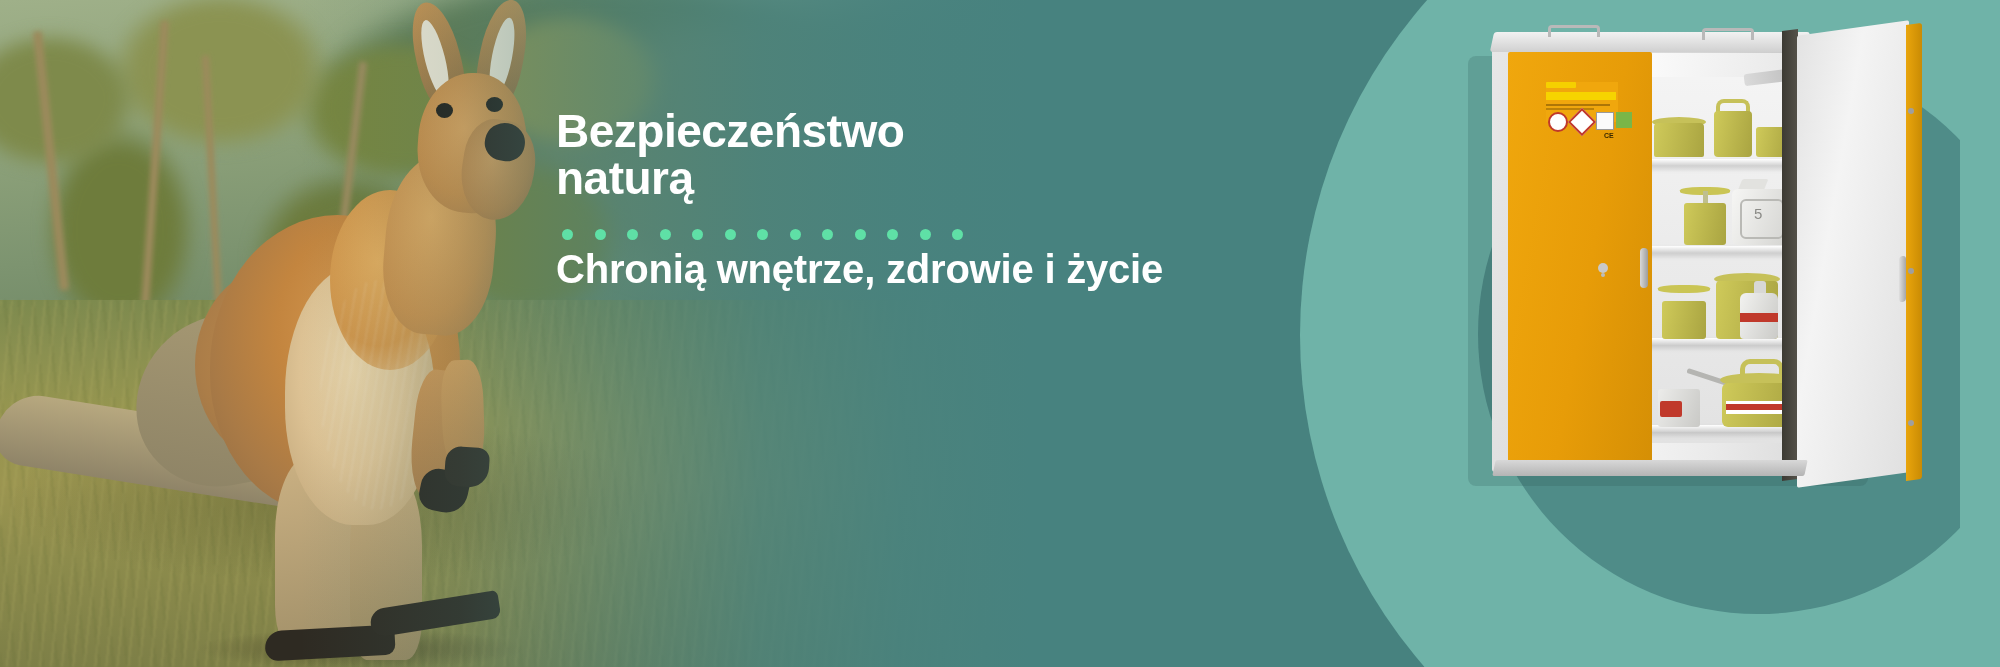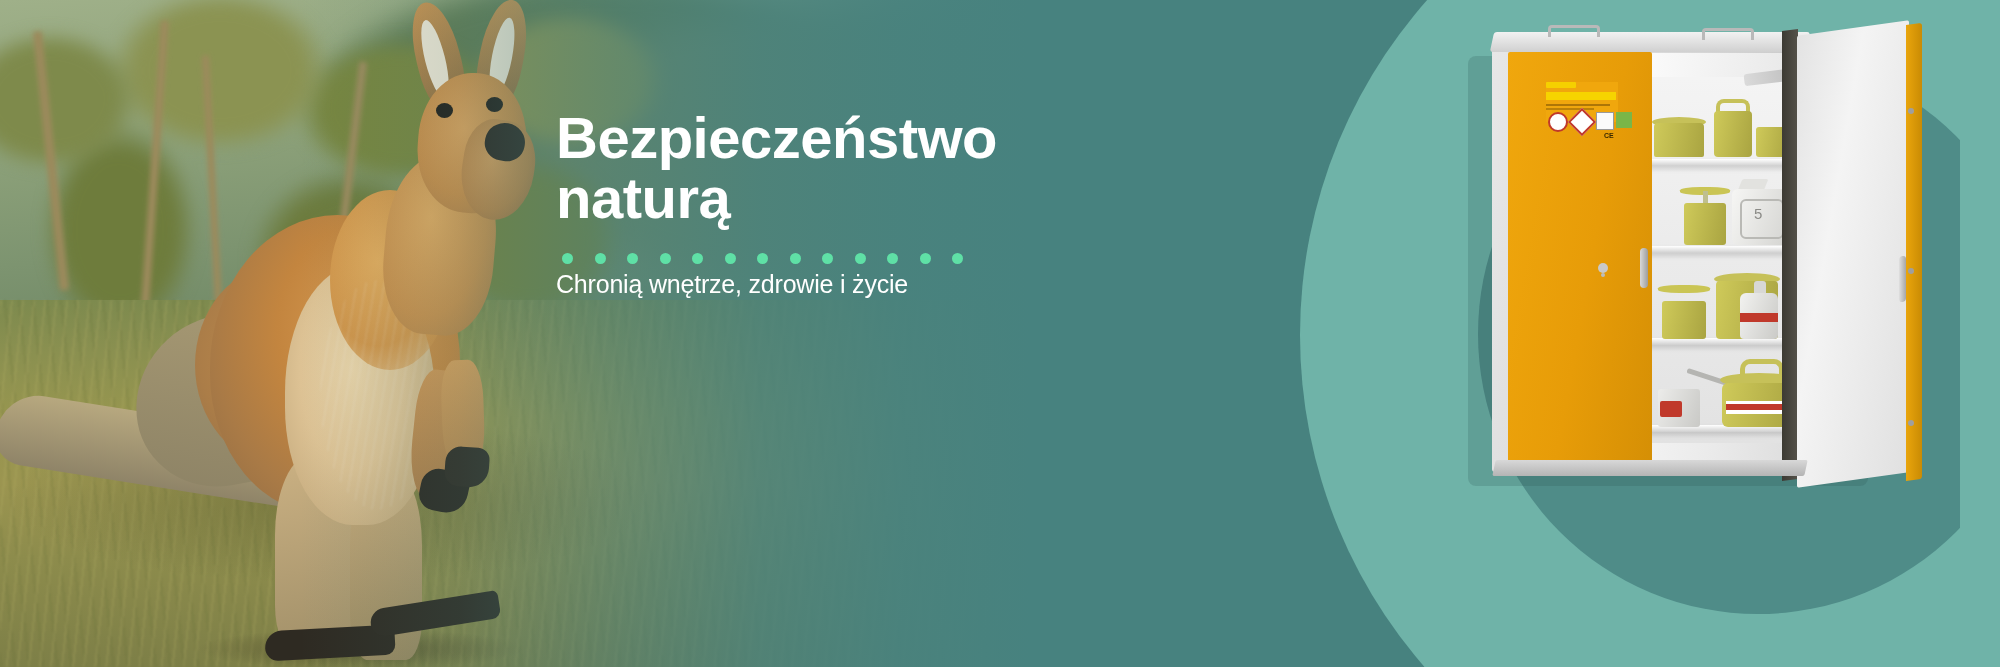--- a/index.html
+++ b/index.html
@@ -235,21 +235,21 @@
 
   
   .copy{
     position:absolute;
     left:556px; top:108px;
     width:620px;
   }
   .headline{
     margin:0;
     color:#ffffff;
-    font-size:58px;
+    font-size:46px;
     font-weight:700;
     line-height:1.03;
     letter-spacing:-0.5px;
   }
   .headline .l{display:block;}
 
   .dots{
     display:flex;
     gap:21.5px;
     margin:26px 0 0 6px;
@@ -263,22 +263,22 @@
     margin:32px 0 0 0;
     color:#ffffff;
     font-size:31px;
     font-weight:700;
     letter-spacing:-0.2px;
     line-height:1.2;
   }
   .sub2{
     margin:5px 0 0 0;
     color:#ffffff;
-    font-size:25px;
-    font-weight:400;
+    font-size:40px;
+    font-weight:700;
     letter-spacing:-0.2px;
     line-height:1.2;
   }
 
   
   .cabinet{
     position:absolute;
     left:1492px; top:20px;
     width:440px; height:480px;
   }

